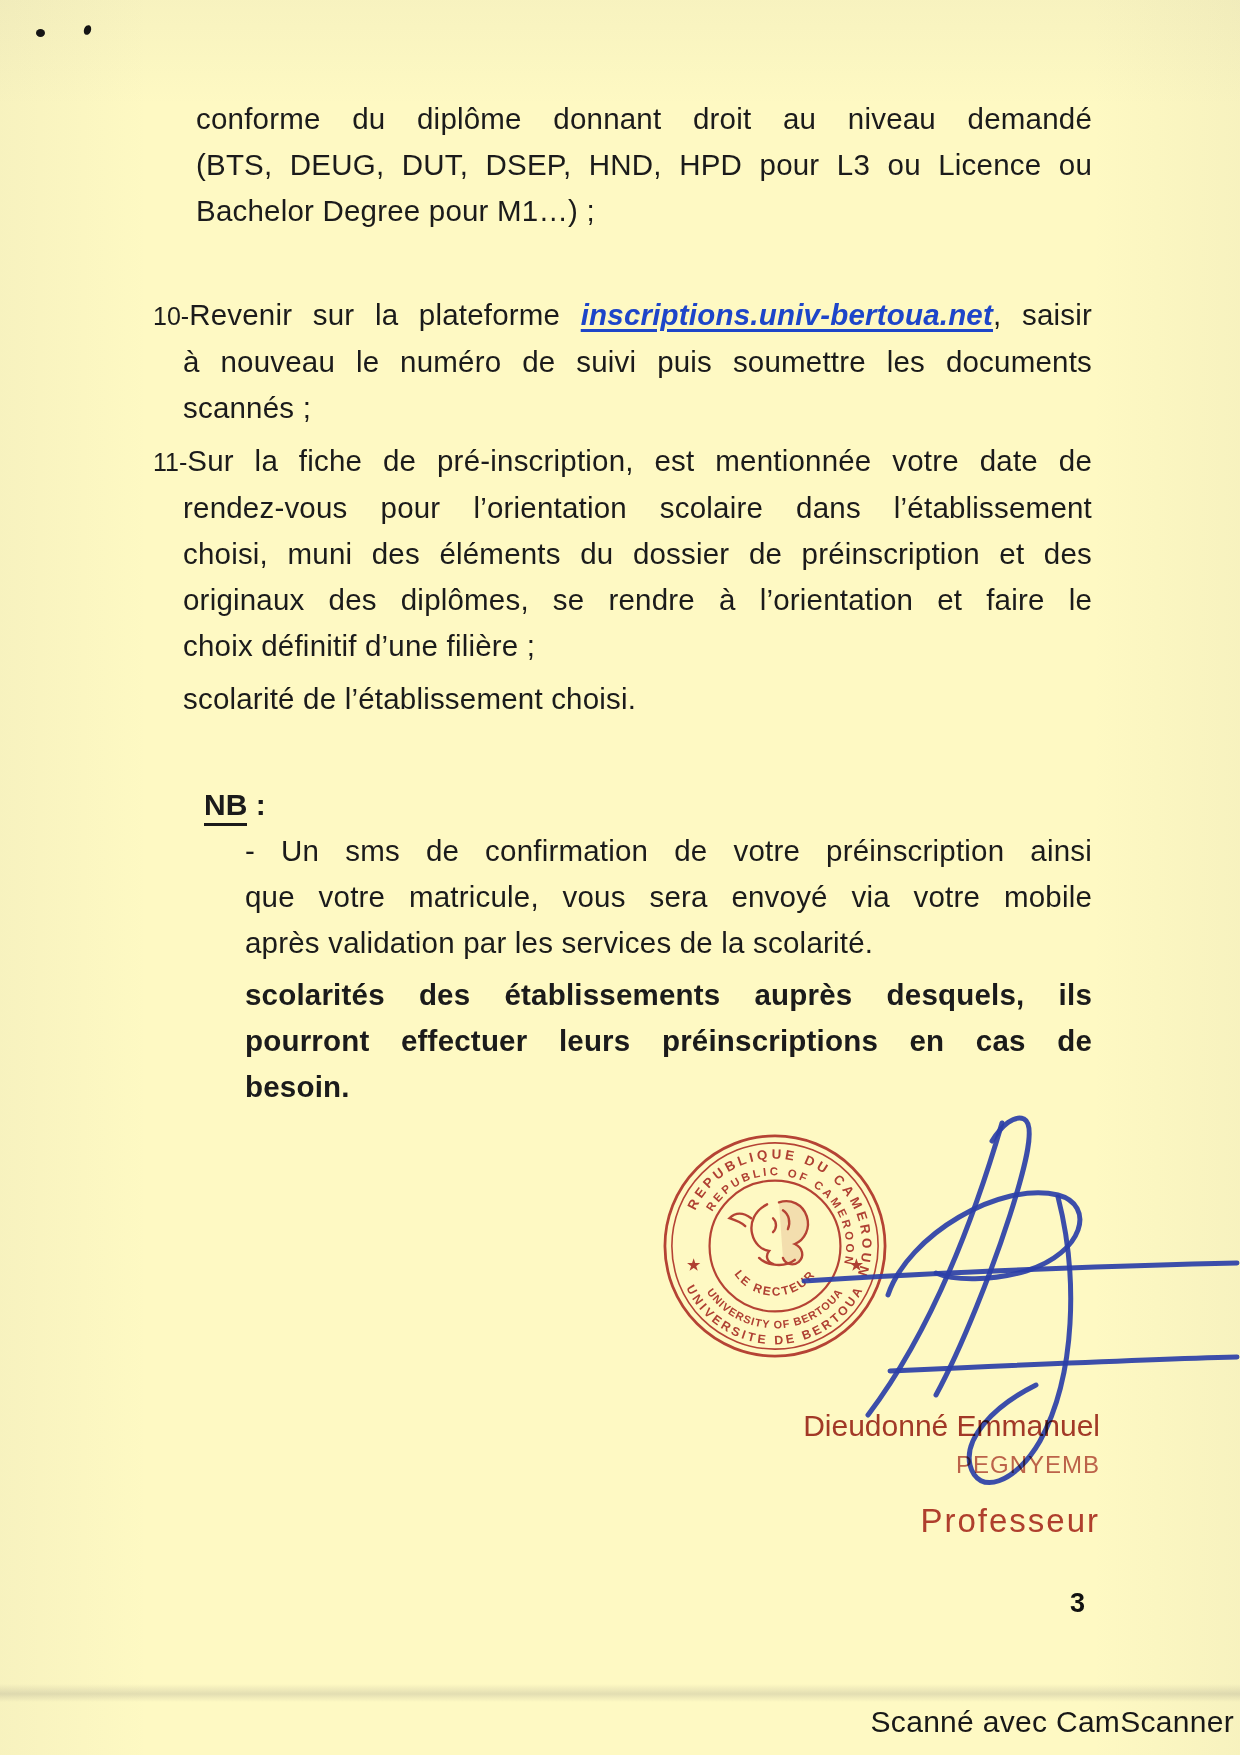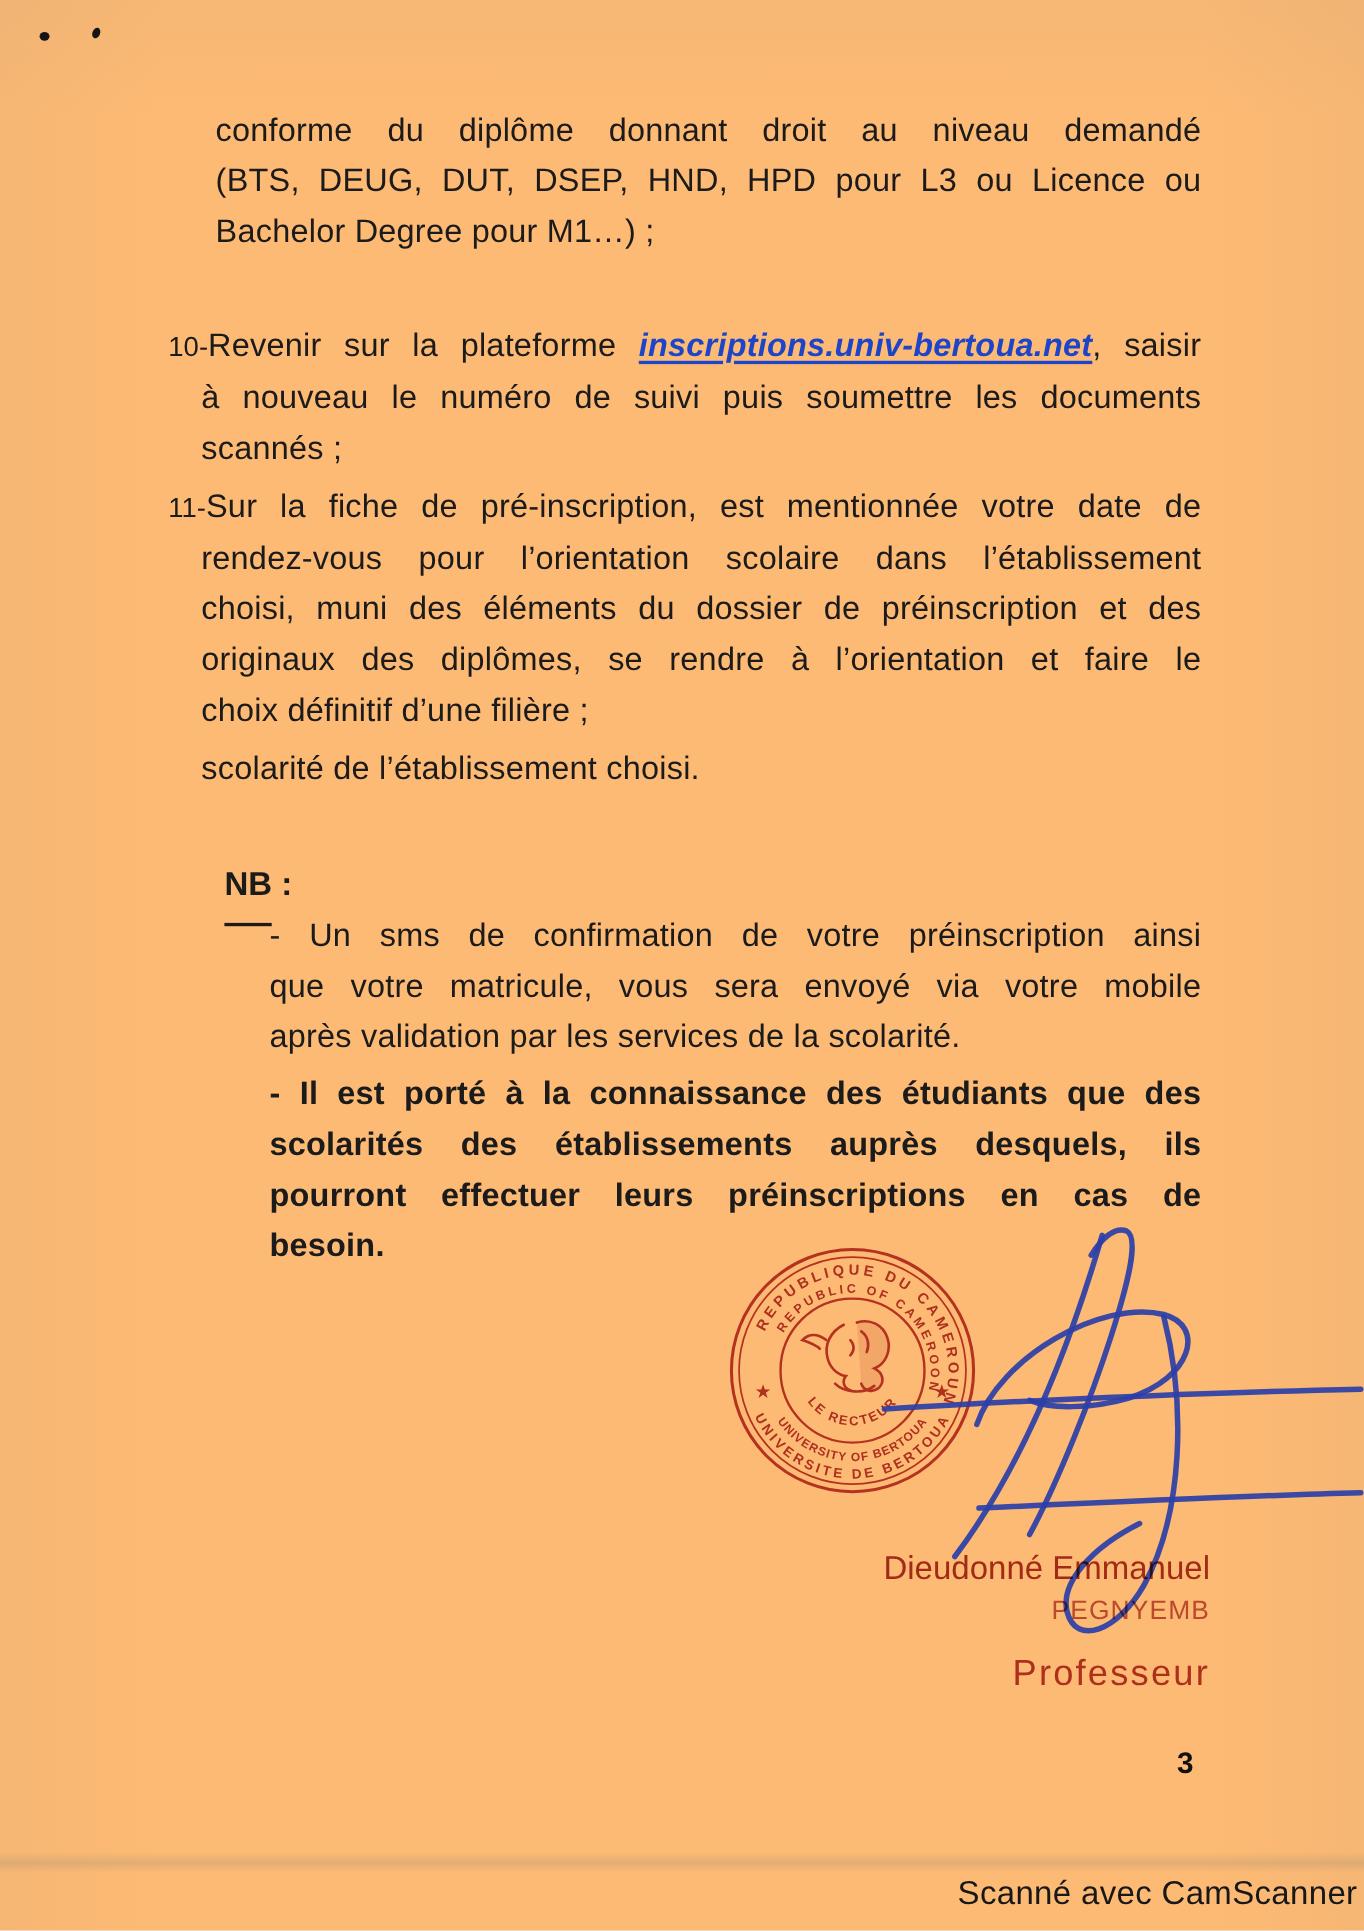--- a/index.html
+++ b/index.html
@@ -1,18 +1,18 @@
 <!DOCTYPE html>
 <html><head>
 <meta charset="utf-8">
 <style>
   html,body{margin:0;padding:0;background:#e8e6e2;}
   .page{
     position:relative;width:1240px;height:1755px;margin:0 auto;
-    background:#fdba74;overflow:hidden;
+    background:#fef9c3;overflow:hidden;
     font-family:"Liberation Sans",sans-serif;color:#1b1b1b;
   }
   .scan-texture{
     position:absolute;inset:0;pointer-events:none;
     background:
       linear-gradient(to right, rgba(120,115,110,.05), rgba(120,115,110,0) 12%, rgba(120,115,110,0) 88%, rgba(120,115,110,.05)),
       linear-gradient(to bottom, rgba(140,135,128,.06), rgba(140,135,128,0) 6%);
   }
   .dot{position:absolute;background:#151515;border-radius:50%;}
   .dot1{left:36px;top:29px;width:9px;height:8px;}
@@ -25,21 +25,21 @@
   .num{font-size:25px;letter-spacing:0;}
   .doc-link{
     color:#1d45c9;font-weight:bold;font-style:italic;
     text-decoration:underline;text-decoration-thickness:2.5px;text-underline-offset:4px;
   }
   #para-cont{left:196px;top:96px;width:896px;}
   #item-10{left:153px;top:292px;width:939px;}
   #item-11{left:153px;top:438px;width:939px;}
   #item-12{left:153px;top:676px;width:939px;}
   #nb-label{position:absolute;left:204px;top:788px;font-size:30px;font-weight:bold;}
-  #nb-label .u{border-bottom:3.5px solid #1b1b1b;padding-bottom:18px;}
+  #nb-label .u{border-bottom:3.5px solid #1b1b1b;padding-bottom:2px;}
   #nb-note-1{left:245px;top:828px;width:847px;}
   #nb-note-2{left:245px;top:972px;width:847px;}
   .bold{font-weight:bold;}
 
   .stamp{position:absolute;left:656px;top:1127px;width:238px;height:238px;opacity:.92;mix-blend-mode:multiply;}
   .seal circle{fill:none;stroke:#b03434;}
   .seal .c1{stroke-width:2.8;}
   .seal .c2{stroke-width:1.6;}
   .seal .c3{stroke-width:2.2;}
   .seal text{fill:#a93030;text-anchor:middle;font-family:"Liberation Sans",sans-serif;font-weight:bold;}
@@ -96,21 +96,20 @@
       <div class="ln wrap">scolarité de l’établissement choisi.</div>
     </div>
 
   <div id="nb-label"><span class="u">NB</span><span> :</span></div>
   <div class="para" id="nb-note-1">
       <div class="ln j">- Un sms de confirmation de votre préinscription ainsi</div>
       <div class="ln j">que votre matricule, vous sera envoyé via votre mobile</div>
       <div class="ln">après validation par les services de la scolarité.</div>
     </div>
   <div class="para bold" id="nb-note-2">
-      <div class="ln j">- Il est porté à la connaissance des étudiants que des</div>
       <div class="ln j">scolarités des établissements auprès desquels, ils</div>
       <div class="ln j">pourront effectuer leurs préinscriptions en cas de</div>
       <div class="ln">besoin.</div>
     </div>
 
   <svg class="stamp" viewBox="0 0 240 240" aria-hidden="true">
     <defs>
       <path id="arcTO" d="M 35,97.2 A 88,88 0 1 1 196.2,164"></path>
       <path id="arcTI" d="M 52.3,95.4 A 72,72 0 1 1 185.3,150.4"></path>
       <path id="arcBO" d="M 25.3,148.9 A 99,99 0 0 0 214.7,148.9"></path>

